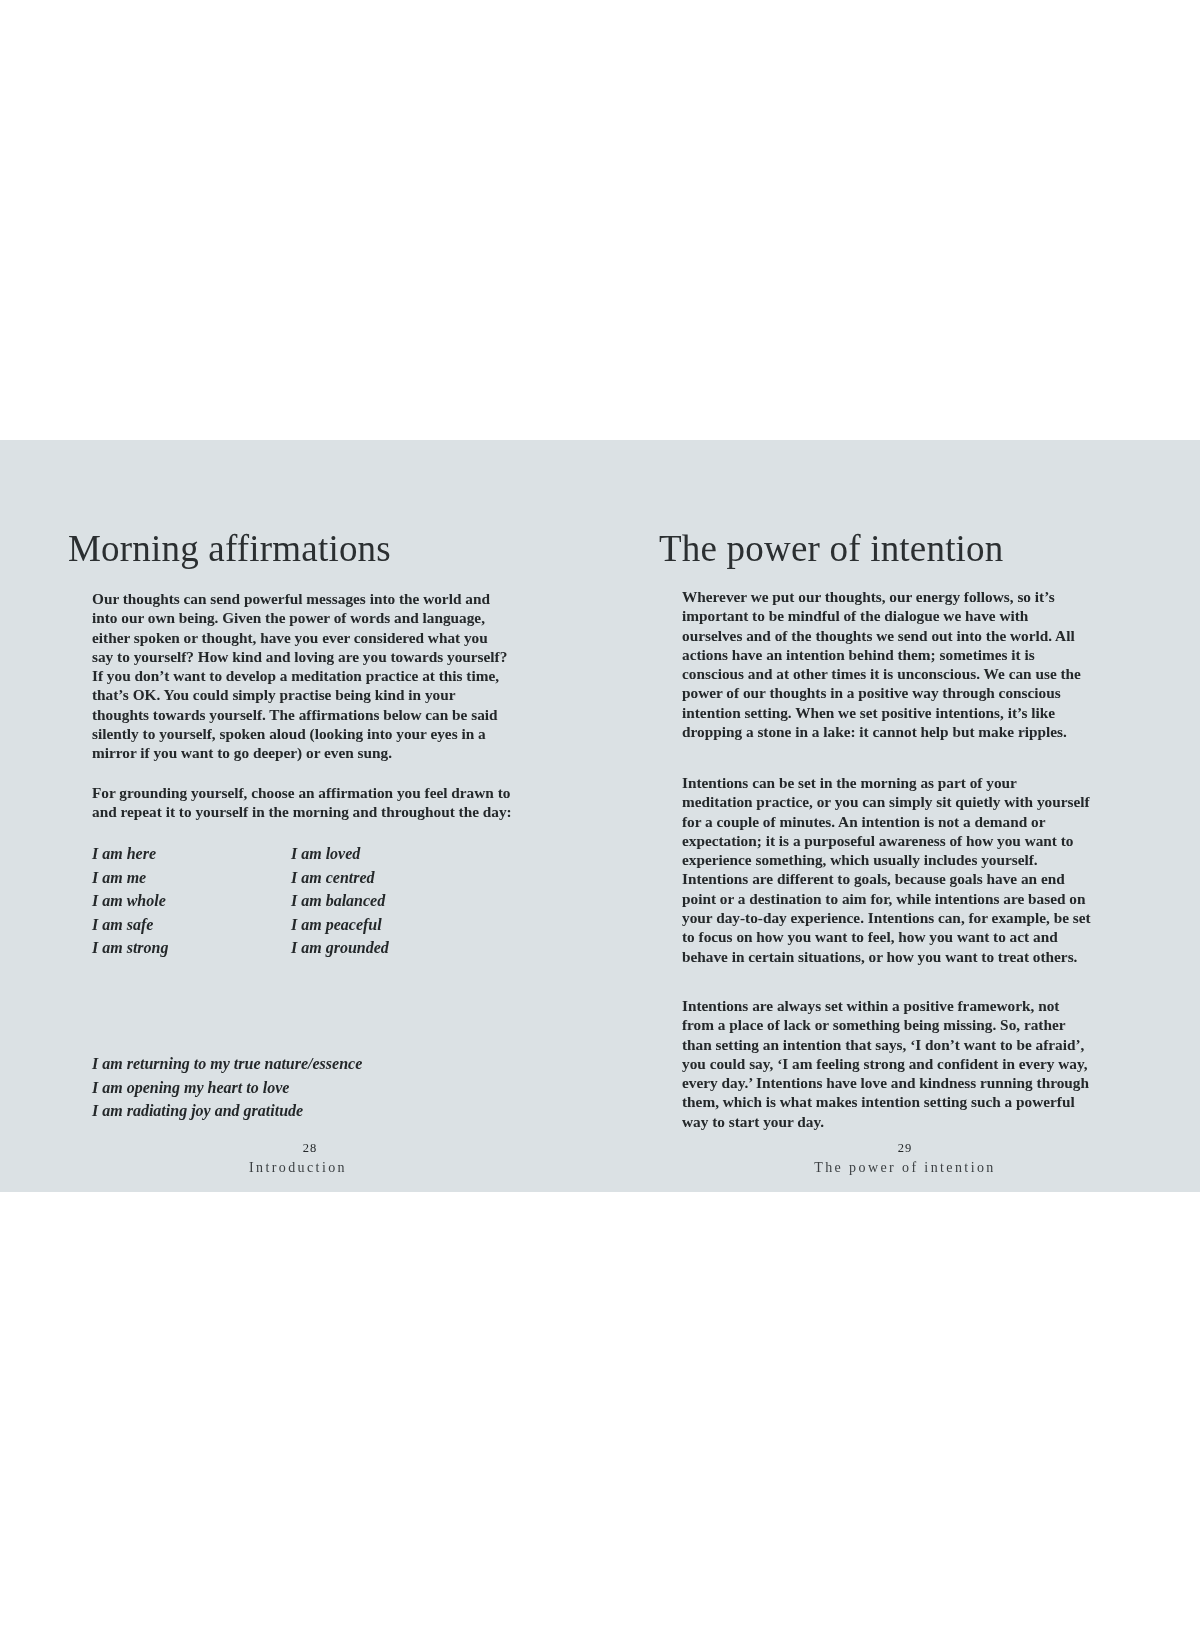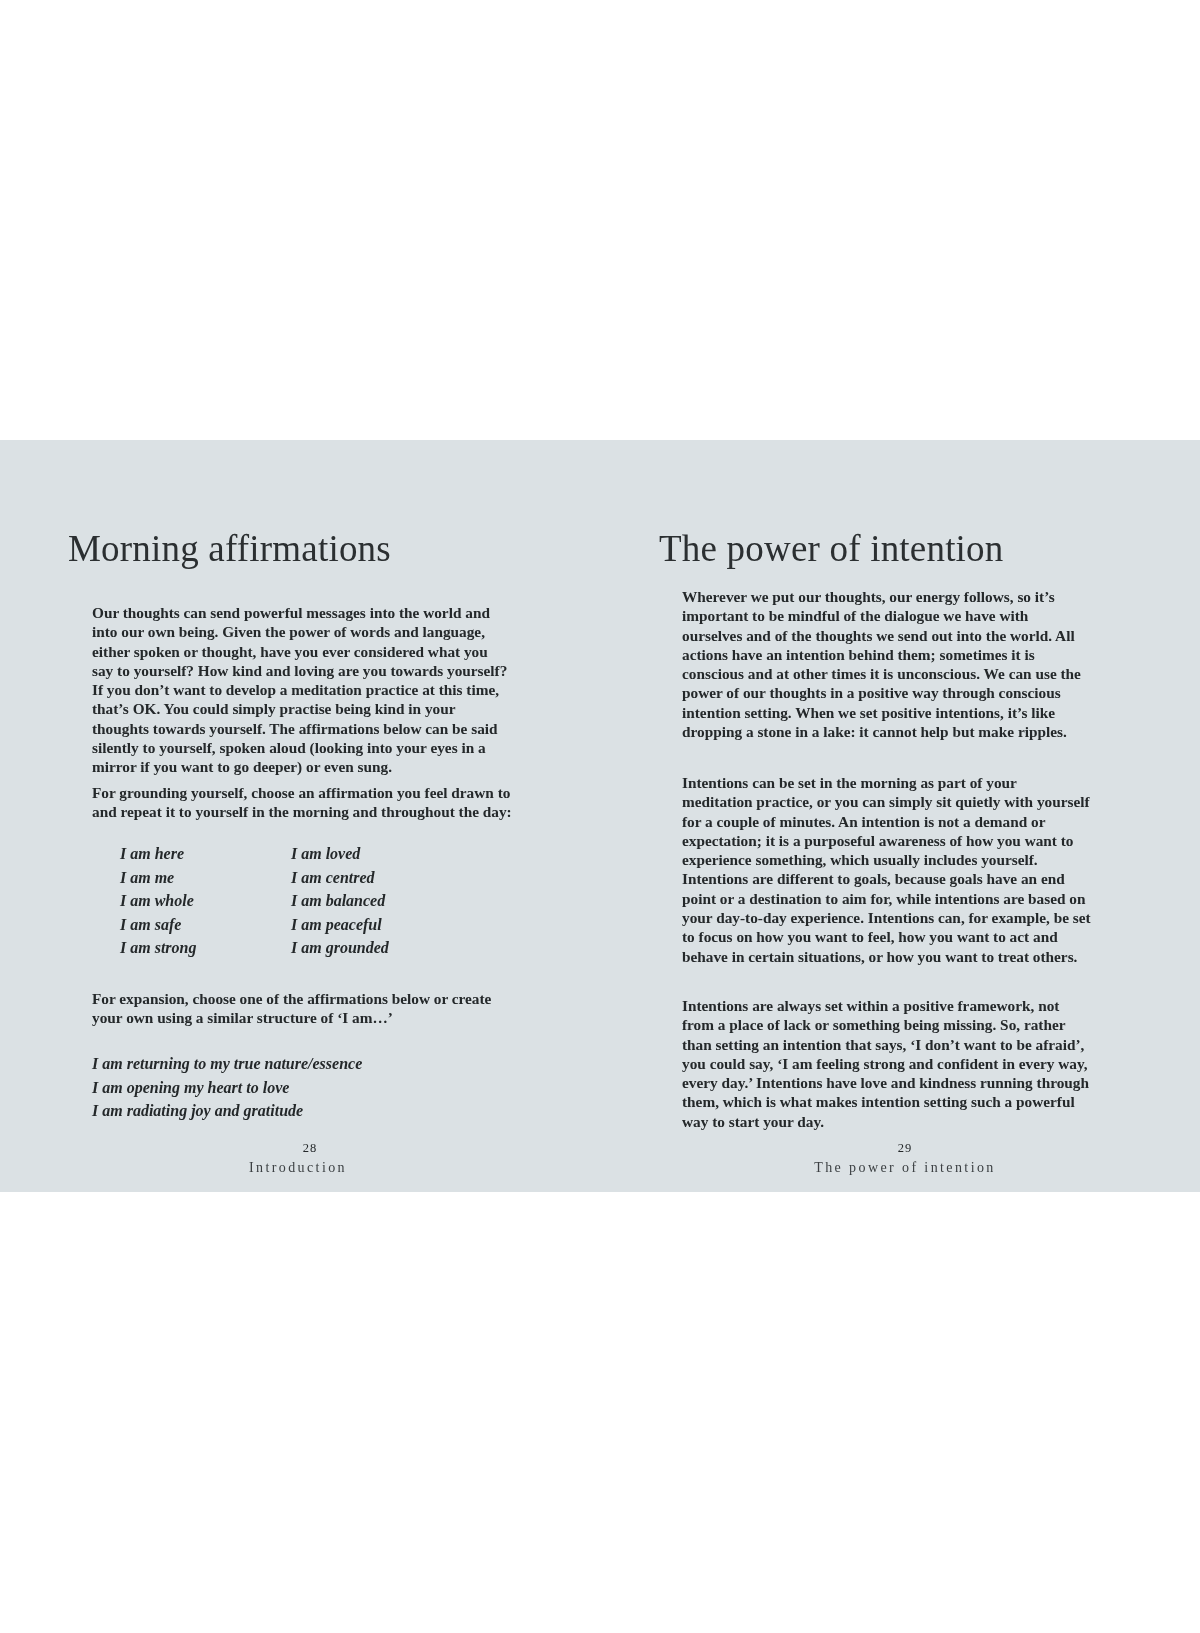--- a/index.html
+++ b/index.html
@@ -62,47 +62,45 @@
     color: var(--footer, #3c4043);
   }
 </style>
 </head>
 <body>
 
 <div class="panel">
 
   <div class="abs heading" style="left:68px; top:87px;">Morning affirmations</div>
 
-  <div class="abs body-text" style="left:92px; top:163px;">Our thoughts can send powerful messages into the world and
+  <div class="abs body-text" style="left:92px; top:149px;">Our thoughts can send powerful messages into the world and
 into our own being. Given the power of words and language,
 either spoken or thought, have you ever considered what you
 say to yourself? How kind and loving are you towards yourself?
 If you don’t want to develop a meditation practice at this time,
 that’s OK. You could simply practise being kind in your
 thoughts towards yourself. The affirmations below can be said
 silently to yourself, spoken aloud (looking into your eyes in a
 mirror if you want to go deeper) or even sung.</div>
 
   <div class="abs body-text" style="left:92px; top:343px;">For grounding yourself, choose an affirmation you feel drawn to
 and repeat it to yourself in the morning and throughout the day:</div>
 
-  <div class="abs italic-text" style="left:92px; top:402px; width:160px;margin-left:28px;">I am here
+  <div class="abs italic-text" style="left:92px; top:402px; width:160px;">I am here
 I am me
 I am whole
 I am safe
 I am strong</div>
 
   <div class="abs italic-text" style="left:262px; top:402px; width:180px;margin-left:29px;">I am loved
 I am centred
 I am balanced
 I am peaceful
 I am grounded</div>
 
-  <div class="abs body-text" style="left:92px; top:549px;">For expansion, choose one of the affirmations below or create
-your own using a similar structure of ‘I am…’</div>
 
   <div class="abs italic-text" style="left:92px; top:612px;">I am returning to my true nature/essence
 I am opening my heart to love
 I am radiating joy and gratitude</div>
 
   <div class="abs footer-num" style="left:210px; top:701px;">28</div>
 
   <div class="abs footer-label" style="left:198px; top:720px;">Introduction</div>
 
   <div class="abs heading" style="left:659px; top:87px;">The power of intention</div>

